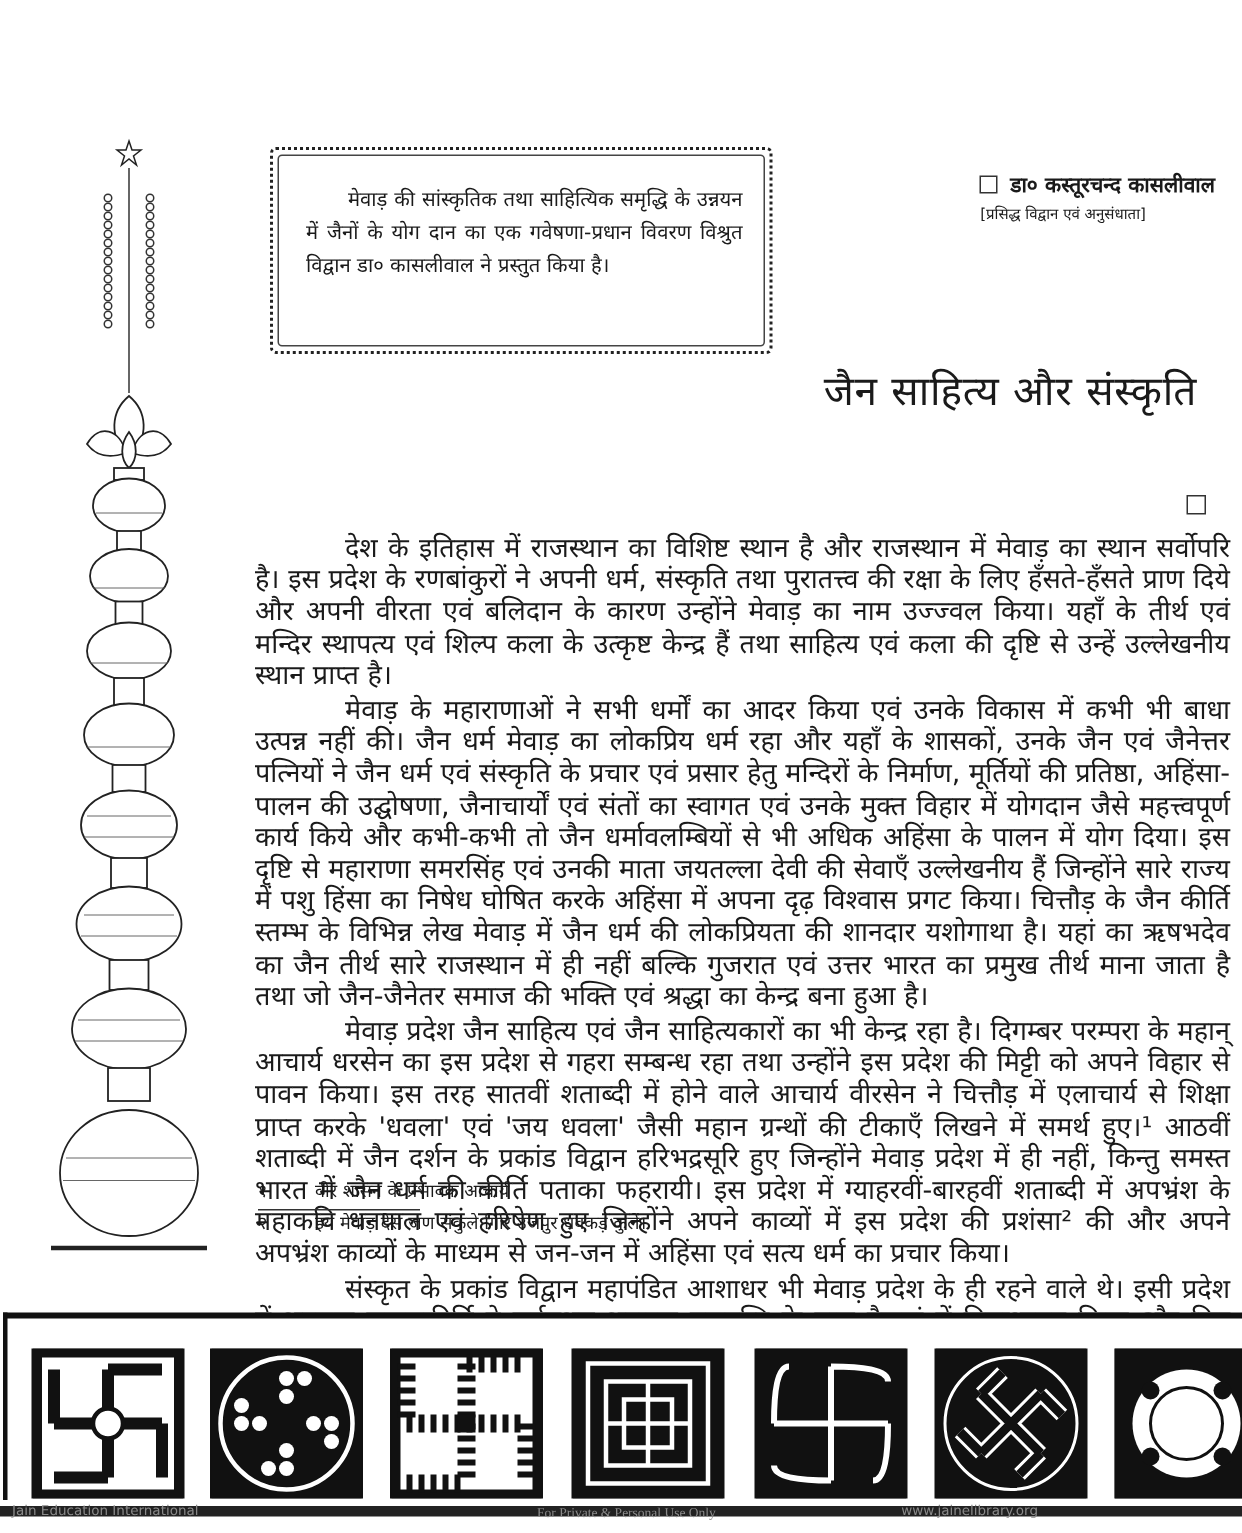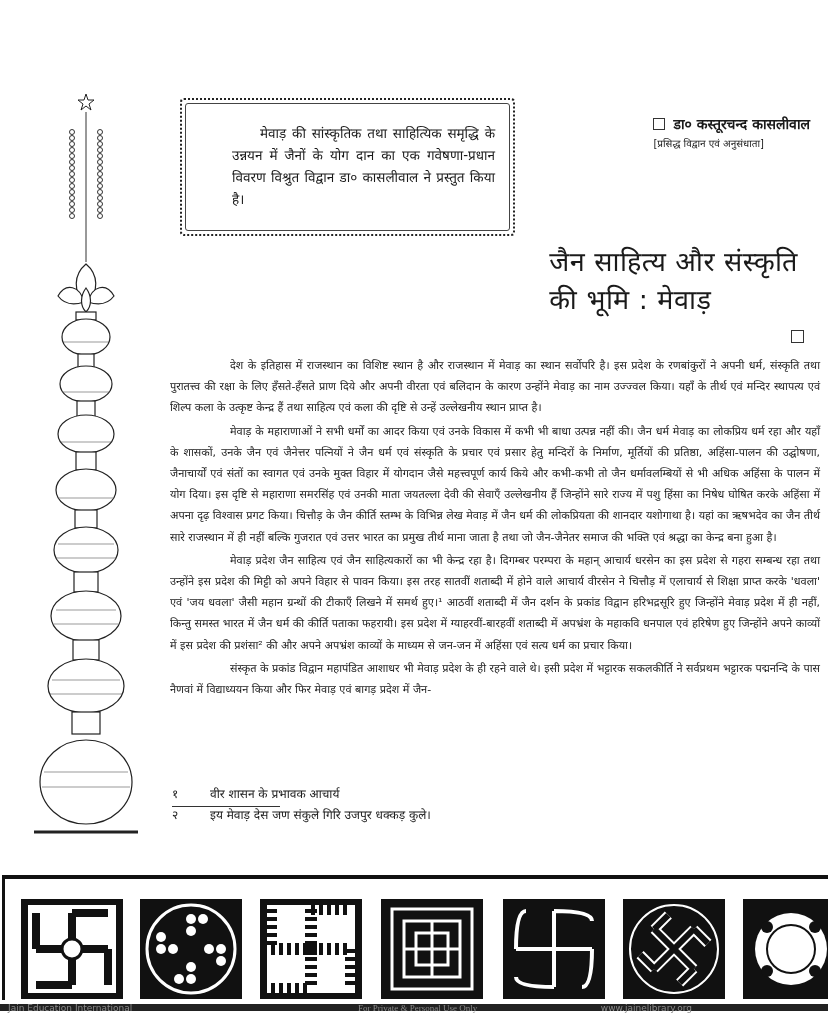--- a/index.html
+++ b/index.html
@@ -13,36 +13,36 @@
     #pillar { left: 30px; top: 92px; width: 120px; height: 770px; }
 
     
     #intro-box {
       left: 180px; top: 98px; width: 335px; height: 138px; box-sizing: border-box;
       border: 2px dotted #222; border-radius: 4px; padding: 22px 18px 10px 22px;
     }
     #intro-box::before {
       content: ""; position: absolute; inset: 3px; border: 1px solid #444; border-radius: 3px;
     }
-    #intro-text { font-size: 13.5px; line-height: 22px; text-indent: 28px; text-align: justify; position: relative; margin-left: 28px; }
+    #intro-text { font-size: 13.5px; line-height: 22px; text-indent: 28px; text-align: justify; position: relative; }
 
     
     #author-block { right: 18px; top: 114px; text-align: left; }
     #author-name { font-size: 14px; font-weight: bold; line-height: 20px; }
     #author-name .box { display: inline-block; width: 10px; height: 10px; border: 1.5px solid #333; margin-right: 8px; vertical-align: -1px; }
     #author-role { font-size: 10px; line-height: 20px; }
 
     
     #title-block { right: 30px; top: 243px; text-align: left; }
     .title-line { font-size: 27px; line-height: 38px; letter-spacing: 0.5px; }
     #title-box { right: 24px; top: 330px; width: 11px; height: 11px; border: 1.5px solid #333; }
 
     
     #body { left: 170px; top: 355px; width: 650px; }
-    .para { font-size: 11px; line-height: 21.2px; text-align: justify; margin: 0 0 2px 0; text-indent: 60px; }
+    .para { font-size: 18px; line-height: 21.2px; text-align: justify; margin: 0 0 2px 0; text-indent: 60px; }
 
     
     #fn-rule { left: 172px; top: 806px; width: 108px; height: 1px; background: #333; }
     #footnotes { left: 172px; top: 784px; font-size: 12px; line-height: 21px; }
     .fn-num { display: inline-block; width: 38px; }
 
     
     #ornament-strip {
       left: 2px; top: 875px; width: 826px; height: 125px; box-sizing: border-box;
       border-top: 4px solid #111; border-left: 3px solid #111; background: #fff;
@@ -131,21 +131,20 @@
   <div id="intro-text">मेवाड़ की सांस्कृतिक तथा साहित्यिक समृद्धि के उन्नयन में जैनों के योग दान का एक गवेषणा-प्रधान विवरण विश्रुत विद्वान डा० कासलीवाल ने प्रस्तुत किया है।</div>
 </div>
 
 <div id="author-block" class="abs">
   <div id="author-name"><span class="box"></span><span>डा० कस्तूरचन्द कासलीवाल</span></div>
   <div id="author-role">[प्रसिद्ध विद्वान एवं अनुसंधाता]</div>
 </div>
 
 <div id="title-block" class="abs">
   <div class="title-line">जैन साहित्य और संस्कृति</div>
-  <div class="title-line">की भूमि : मेवाड़</div>
 </div>
 <div id="title-box" class="abs"></div>
 
 <div id="body" class="abs">
   <p class="para">देश के इतिहास में राजस्थान का विशिष्ट स्थान है और राजस्थान में मेवाड़ का स्थान सर्वोपरि है। इस प्रदेश के रणबांकुरों ने अपनी धर्म, संस्कृति तथा पुरातत्त्व की रक्षा के लिए हँसते-हँसते प्राण दिये और अपनी वीरता एवं बलिदान के कारण उन्होंने मेवाड़ का नाम उज्ज्वल किया। यहाँ के तीर्थ एवं मन्दिर स्थापत्य एवं शिल्प कला के उत्कृष्ट केन्द्र हैं तथा साहित्य एवं कला की दृष्टि से उन्हें उल्लेखनीय स्थान प्राप्त है।</p>
   <p class="para">मेवाड़ के महाराणाओं ने सभी धर्मों का आदर किया एवं उनके विकास में कभी भी बाधा उत्पन्न नहीं की। जैन धर्म मेवाड़ का लोकप्रिय धर्म रहा और यहाँ के शासकों, उनके जैन एवं जैनेत्तर पत्नियों ने जैन धर्म एवं संस्कृति के प्रचार एवं प्रसार हेतु मन्दिरों के निर्माण, मूर्तियों की प्रतिष्ठा, अहिंसा-पालन की उद्घोषणा, जैनाचार्यों एवं संतों का स्वागत एवं उनके मुक्त विहार में योगदान जैसे महत्त्वपूर्ण कार्य किये और कभी-कभी तो जैन धर्मावलम्बियों से भी अधिक अहिंसा के पालन में योग दिया। इस दृष्टि से महाराणा समरसिंह एवं उनकी माता जयतल्ला देवी की सेवाएँ उल्लेखनीय हैं जिन्होंने सारे राज्य में पशु हिंसा का निषेध घोषित करके अहिंसा में अपना दृढ़ विश्वास प्रगट किया। चित्तौड़ के जैन कीर्ति स्तम्भ के विभिन्न लेख मेवाड़ में जैन धर्म की लोकप्रियता की शानदार यशोगाथा है। यहां का ऋषभदेव का जैन तीर्थ सारे राजस्थान में ही नहीं बल्कि गुजरात एवं उत्तर भारत का प्रमुख तीर्थ माना जाता है तथा जो जैन-जैनेतर समाज की भक्ति एवं श्रद्धा का केन्द्र बना हुआ है।</p>
   <p class="para">मेवाड़ प्रदेश जैन साहित्य एवं जैन साहित्यकारों का भी केन्द्र रहा है। दिगम्बर परम्परा के महान् आचार्य धरसेन का इस प्रदेश से गहरा सम्बन्ध रहा तथा उन्होंने इस प्रदेश की मिट्टी को अपने विहार से पावन किया। इस तरह सातवीं शताब्दी में होने वाले आचार्य वीरसेन ने चित्तौड़ में एलाचार्य से शिक्षा प्राप्त करके 'धवला' एवं 'जय धवला' जैसी महान ग्रन्थों की टीकाएँ लिखने में समर्थ हुए।¹ आठवीं शताब्दी में जैन दर्शन के प्रकांड विद्वान हरिभद्रसूरि हुए जिन्होंने मेवाड़ प्रदेश में ही नहीं, किन्तु समस्त भारत में जैन धर्म की कीर्ति पताका फहरायी। इस प्रदेश में ग्याहरवीं-बारहवीं शताब्दी में अपभ्रंश के महाकवि धनपाल एवं हरिषेण हुए जिन्होंने अपने काव्यों में इस प्रदेश की प्रशंसा² की और अपने अपभ्रंश काव्यों के माध्यम से जन-जन में अहिंसा एवं सत्य धर्म का प्रचार किया।</p>
   <p class="para">संस्कृत के प्रकांड विद्वान महापंडित आशाधर भी मेवाड़ प्रदेश के ही रहने वाले थे। इसी प्रदेश में भट्टारक सकलकीर्ति ने सर्वप्रथम भट्टारक पद्मनन्दि के पास नैणवां में विद्याध्ययन किया और फिर मेवाड़ एवं बागड़ प्रदेश में जैन-</p>
 </div>
 

